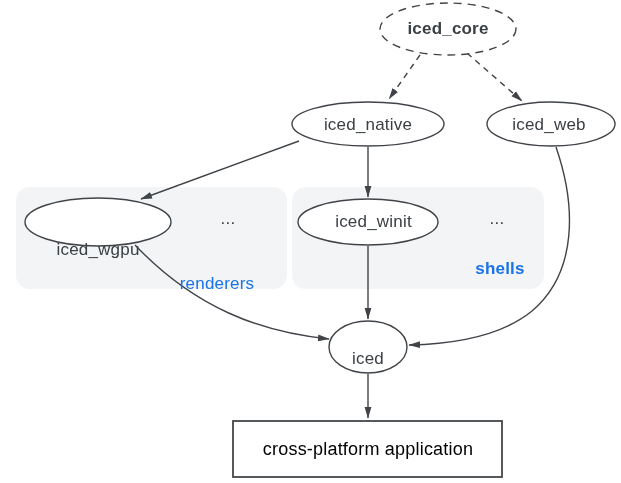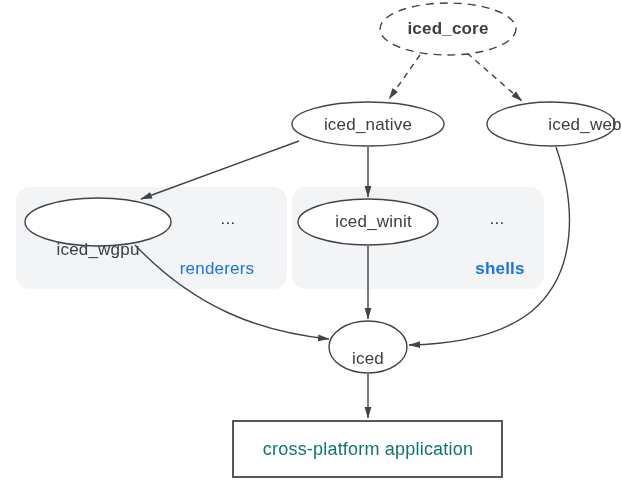--- a/index.html
+++ b/index.html
@@ -27,21 +27,21 @@
     color: #3b4045;
     white-space: nowrap;
     line-height: 1;
     letter-spacing: 0.2px;
   }
   .lbl.group-label {
     color: #1a73e8;
   }
   .lbl.app-label {
     font-size: 18px;
-    color: #0f766e;
+    color: #000000;
   }
   .lbl.ellipsis {
     font-size: 17px;
     color: #3b4045;
   }
 </style>
 </head>
 <body>
 
 <div class="canvas">
@@ -70,25 +70,25 @@
     <ellipse cx="551" cy="124" rx="64" ry="22" fill="#ffffff" stroke="#404448" stroke-width="1.4"></ellipse>
     <ellipse cx="98" cy="222" rx="73" ry="24" fill="#ffffff" stroke="#404448" stroke-width="1.4"></ellipse>
     <ellipse cx="368" cy="222" rx="70" ry="23" fill="#ffffff" stroke="#404448" stroke-width="1.4"></ellipse>
     <ellipse cx="368" cy="347" rx="39" ry="26" fill="#ffffff" stroke="#404448" stroke-width="1.4"></ellipse>
 
     <rect x="233" y="421" width="269" height="56" fill="#ffffff" stroke="#44484b" stroke-width="1.8"></rect>
   </svg>
 
   <div class="lbl" style="left:448px; top:28px;font-weight:bold;">iced_core</div>
   <div class="lbl" style="left:368px; top:124px;">iced_native</div>
-  <div class="lbl" style="left:549px; top:124px;margin-left:36px;">iced_web</div>
+  <div class="lbl" style="left:549px; top:124px;">iced_web</div>
   <div class="lbl" style="left:98px; top:221px;margin-top:28px;">iced_wgpu</div>
   <div class="lbl" style="left:368px; top:221px;padding-left:11px;">iced_winit</div>
   <div class="lbl" style="left:368px; top:358px;">iced</div>
   <div class="lbl app-label" style="left:368px; top:449px;">cross-platform application</div>
 
   <div class="lbl ellipsis" style="left:228px; top:218px;">...</div>
   <div class="lbl ellipsis" style="left:497px; top:218px;">...</div>
 
-  <div class="lbl group-label" style="left:217px; top:268px;">renderers</div>
+  <div class="lbl group-label" style="left:217px; top:283px;">renderers</div>
   <div class="lbl group-label" style="left:500px; top:268px;font-weight:bold;">shells</div>
 
 </div>
 
 </body></html>

